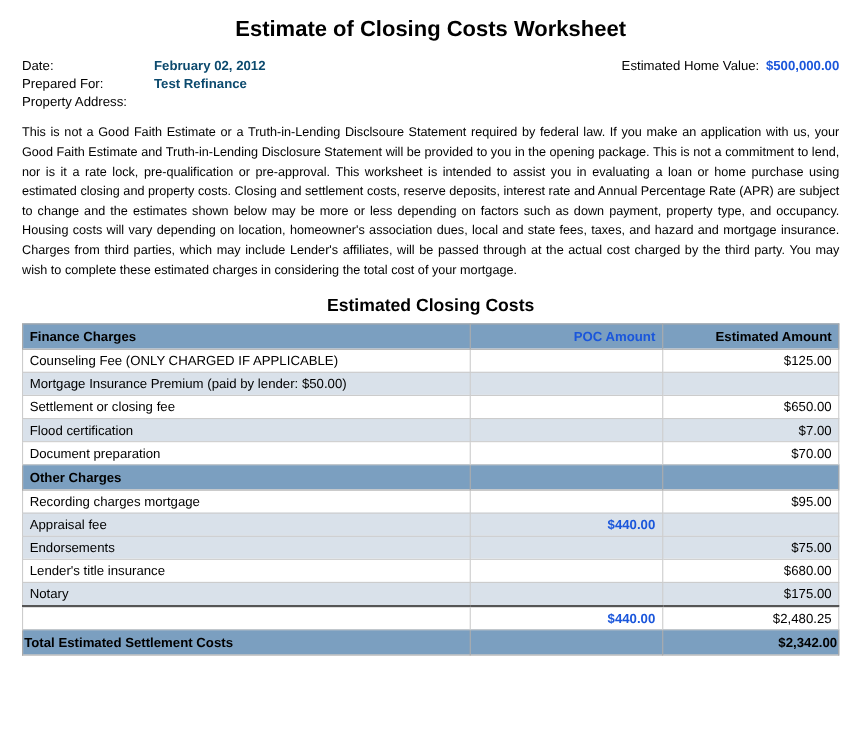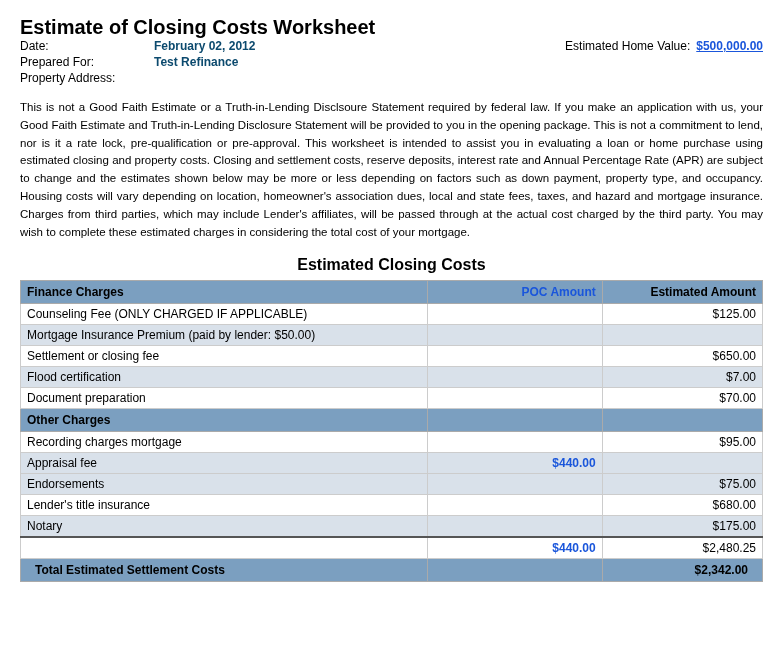--- a/index.html
+++ b/index.html
@@ -8,30 +8,32 @@
       font-size: 12px;
       background: #fff;
       color: #000;
       width: 783px;
       min-height: 671px;
       padding: 16px 20px;
     }
     .page-title {
       font-size: 20px;
       font-weight: bold;
-      color: #000;
+      margin-bottom: 14px;
+      color: #000;
+      text-align: center;
     }
     .header-grid {
       display: grid;
       grid-template-columns: 1fr 1fr;
       margin-bottom: 12px;
     }
     .header-left .row {
       display: flex;
-      gap: 24px;
+      gap: 10px;
       margin-bottom: 2px;
     }
     .header-left .label {
       color: #000;
       min-width: 110px;
     }
     .header-left .value {
       color: #0c4a6e;
       font-weight: bold;
     }
@@ -40,21 +42,20 @@
       align-items: flex-start;
       justify-content: flex-end;
       gap: 6px;
     }
     .header-right .label {
       color: #000;
     }
     .header-right .value {
       color: #1a56db;
       font-weight: bold;
-      text-decoration: underline;
     }
     .disclaimer {
       font-size: 11.5px;
       line-height: 1.55;
       text-align: justify;
       margin-bottom: 14px;
       color: #000;
     }
     .section-title {
       text-align: center;
@@ -101,21 +102,21 @@
       background-color: #fff;
       padding: 3px 6px;
       border-top: 2px solid #555;
       border-bottom: 1px solid #ccc;
       border-left: 1px solid #ccc;
       border-right: 1px solid #ccc;
     }
     tr.total-row td {
       background-color: #7b9fc0;
       font-weight: bold;
-      padding: 4px 14px;
+      padding: 4px 1px;
       border: 1px solid #aaa;
     }
     tr.total-row td.col-est {
       text-align: right;
     }
     .blue-text { color: #1a56db; }
   </style>
 </head>
 <body>
 

